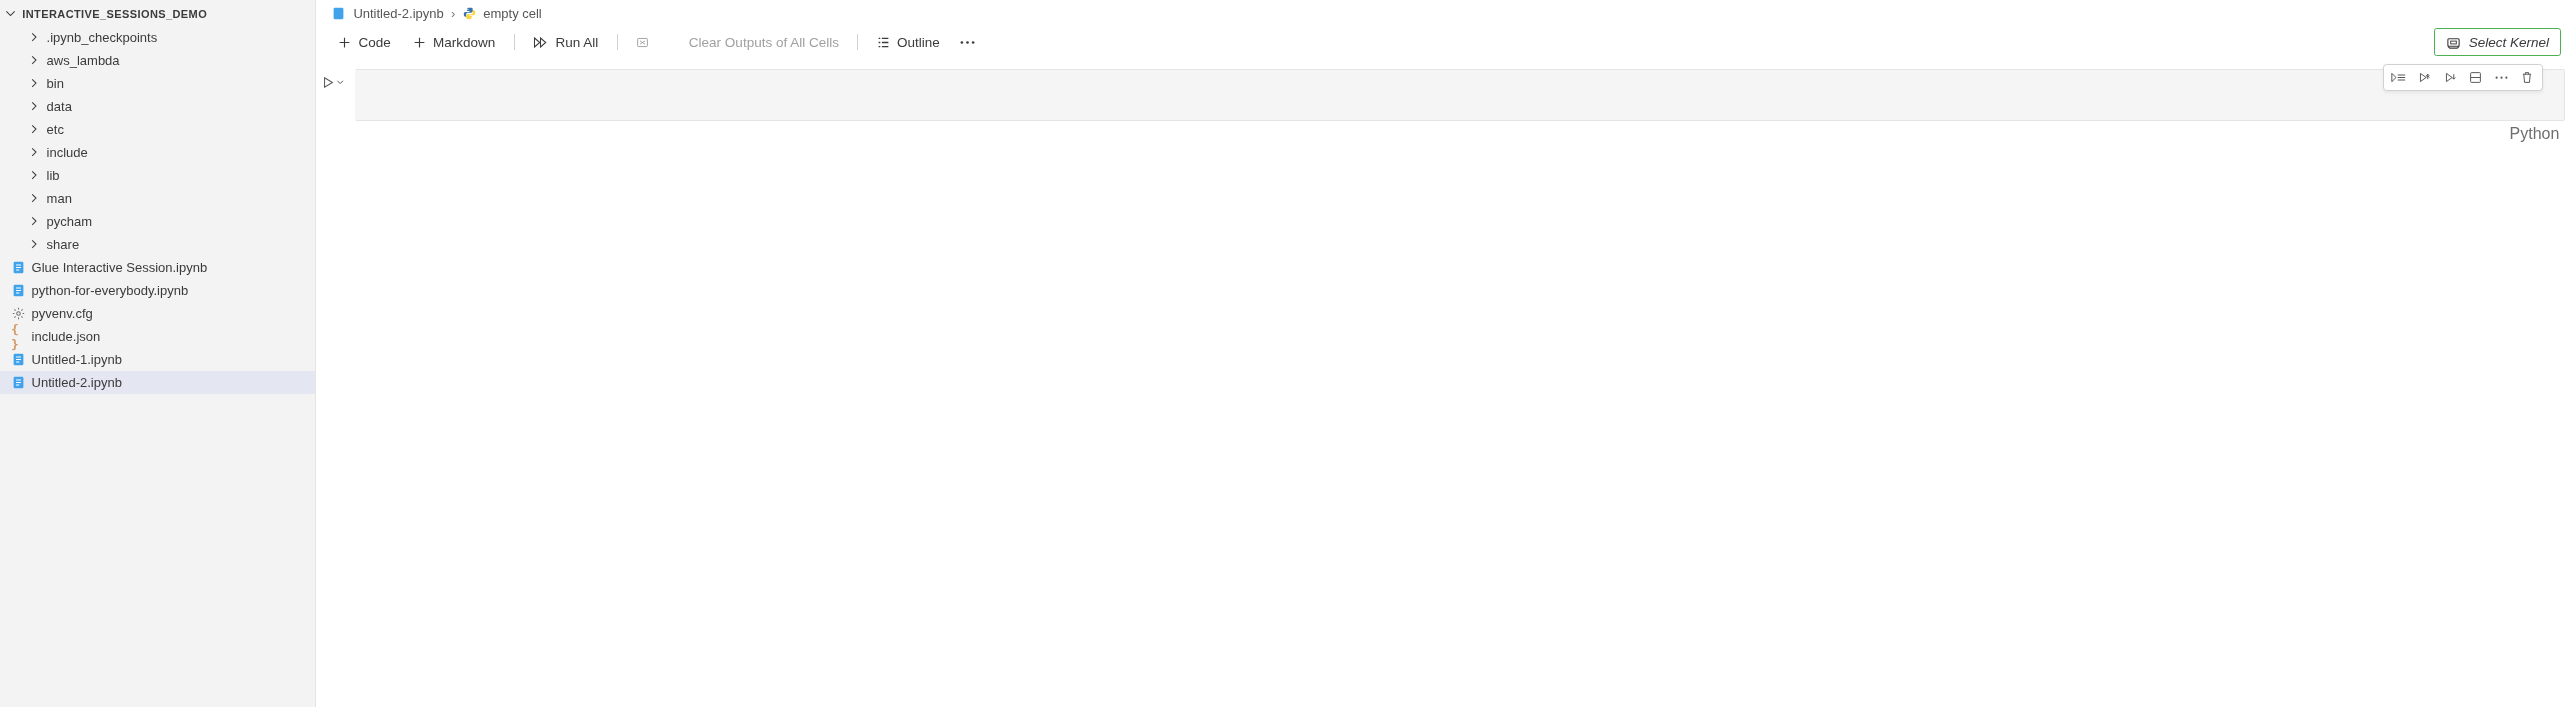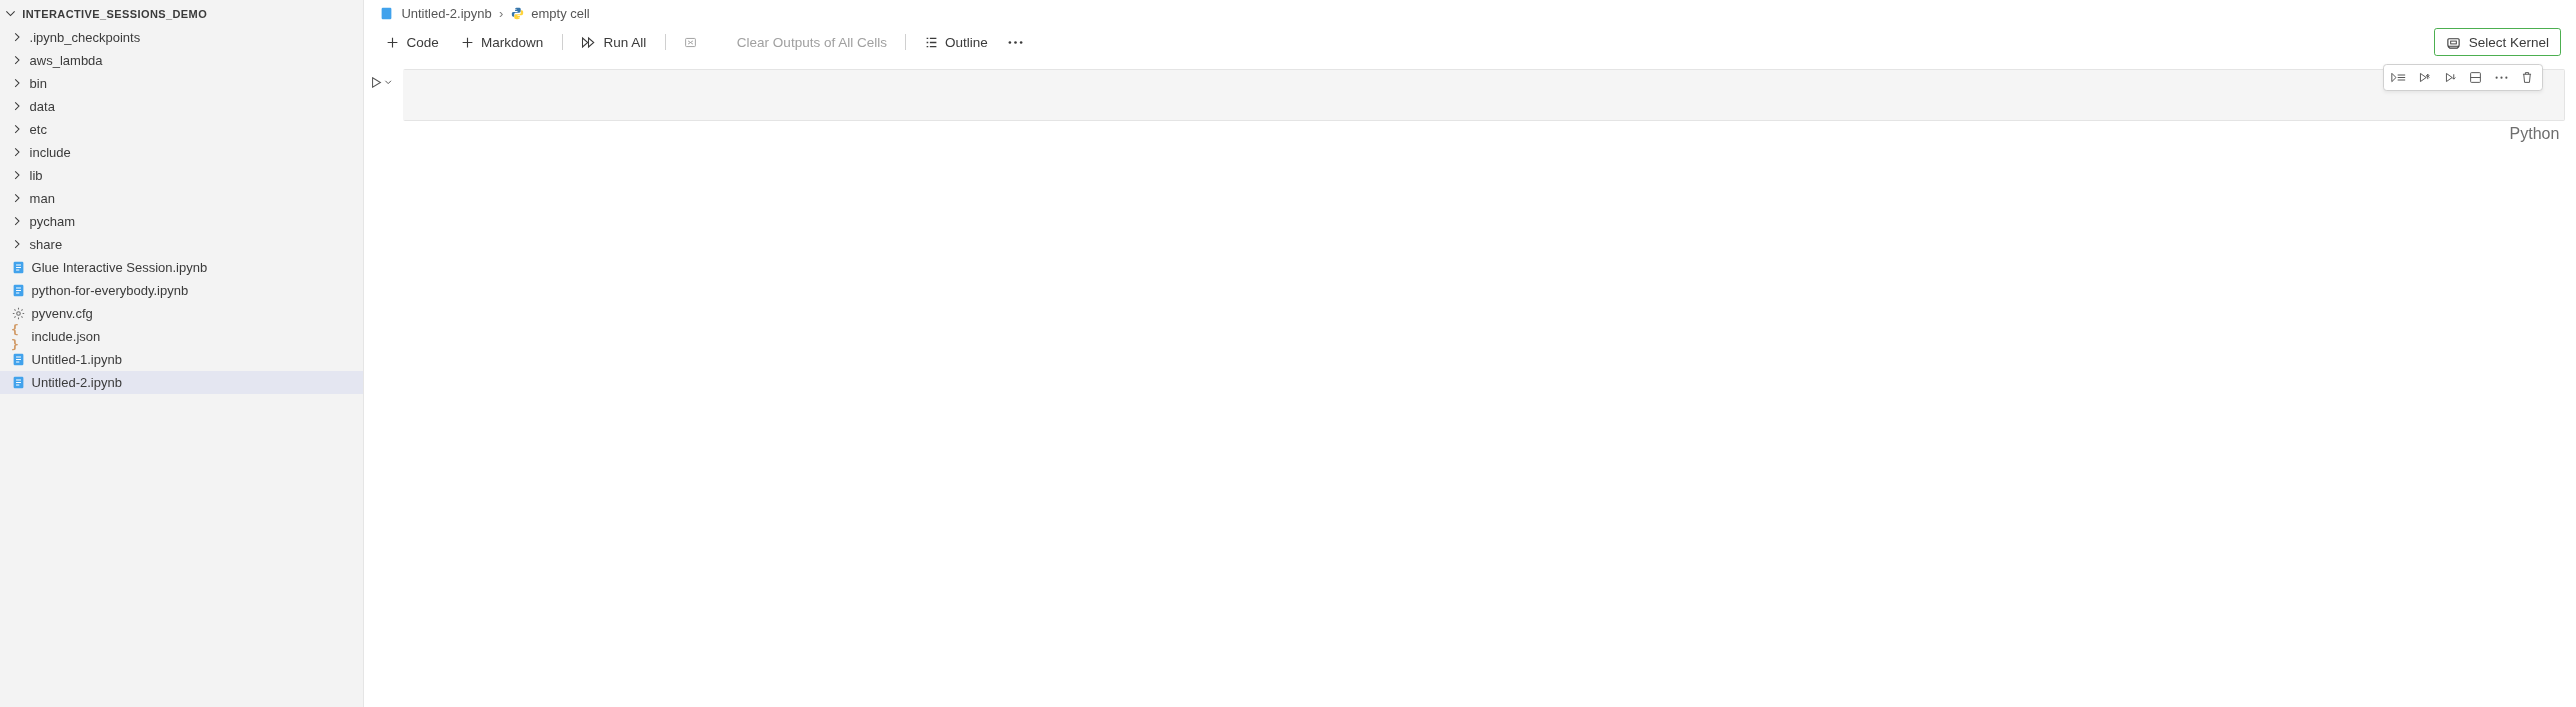--- a/index.html
+++ b/index.html
@@ -8,21 +8,21 @@
     font-size: 12px;
     color: #3b3b3b;
     display: flex;
     width: 2576px;
     height: 707px;
     overflow: hidden;
     background: #fff;
   }
   
   .sidebar {
-    width: 364px;
+    width: 316px;
     background: #f3f3f3;
     border-right: 0.9px solid #e5e5e5;
     padding-top: 5.6px;
     font-size: 13px;
     color: #3b3b3b;
     position: relative;
   }
   .sidebar-header {
     display: flex;
     align-items: center;
@@ -32,21 +32,21 @@
     font-size: 11px;
     letter-spacing: 0.4px;
     color: #3b3b3b;
   }
   .tree { list-style: none; }
   .tree-item {
     display: flex;
     align-items: center;
     gap: 5.6px;
     height: 23px;
-    padding-left: 11px;
+    padding-left: 28px;
     cursor: pointer;
     color: #3b3b3b;
   }
   .tree-item.file { padding-left: 11px; }
   .tree-item.selected { background: #e4e6f1; }
   .chevron {
     width: 13px; height:13px;
     display:inline-flex; align-items:center; justify-content:center;
     color:#3b3b3b;
   }
@@ -92,20 +92,21 @@
     margin:0 7.4px;
   }
   .toolbar .spacer { flex:1; }
   .select-kernel {
     display:flex; align-items:center; gap:7.4px;
     padding:5.6px 11px;
     border:1.9px solid #4caf50;
     border-radius:2.8px;
     cursor:pointer;
     color:#3b3b3b;
+    font-style:italic;
   }
   .more-dots { padding: 3.7px 9.3px; cursor:pointer; color:#3b3b3b; }
   
   .notebook-area { flex:1; position:relative; padding: 3.7px 11px 0 7.4px; }
   .cell-row { display:flex; align-items:flex-start; }
   .run-cell {
     width:32px;
     display:flex; align-items:center; gap:1.9px;
     padding-top:7.4px;
     color:#565656;

